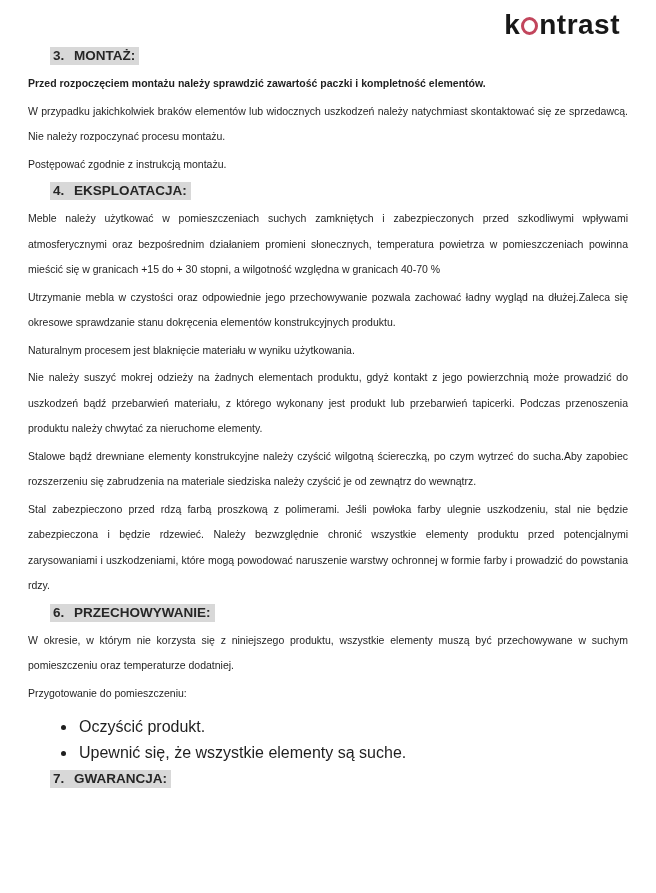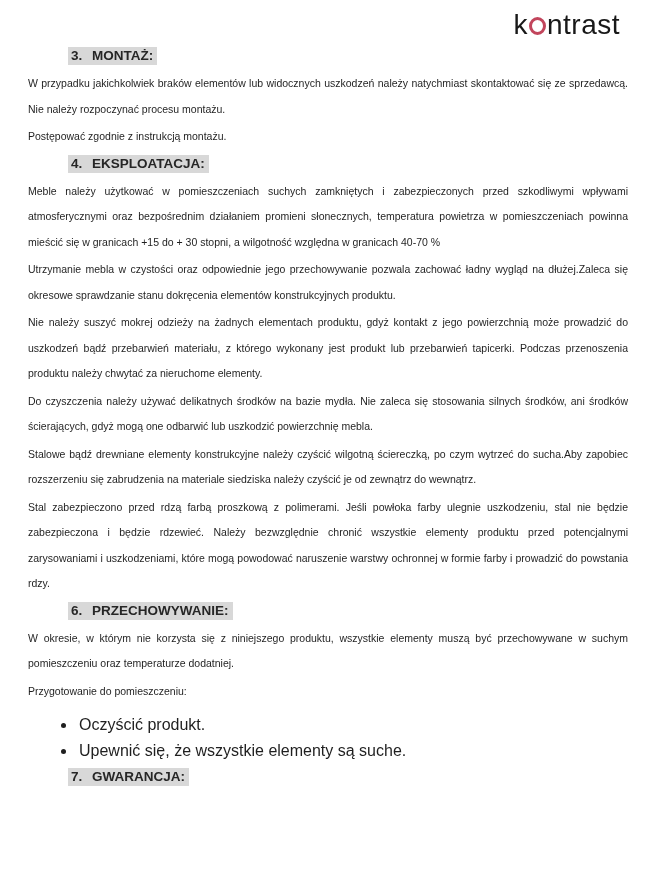--- a/index.html
+++ b/index.html
@@ -14,21 +14,21 @@
     background: #ffffff;
     overflow: hidden;
     font-family: "Liberation Sans", sans-serif;
     color: #1f1f1f;
   }
   .logo {
     position: absolute;
     top: 8px;
     right: 36px;
     font-size: 28px;
-    font-weight: 400;
+    font-weight: 700;
     color: #181818;
     letter-spacing: 0.5px;
     line-height: 34px;
     white-space: nowrap;
   }
   .o-ring {
     display: inline-block;
     box-sizing: border-box;
     width: 17px;
     height: 18px;
@@ -37,21 +37,21 @@
     margin: 0 1px;
     vertical-align: -1px;
   }
   .content {
     position: absolute;
     top: 42px;
     left: 28px;
     right: 28px;
   }
   .sec-heading {
-    margin: 4px 0 5px 40px;
+    margin: 4px 0 5px 22px;
     font-size: 13.5px;
     font-weight: 700;
     color: #262626;
     line-height: 20px;
   }
   .hl {
     background: #d8d8d8;
     padding: 1px 4px 2px 3px;
   }
   .num {
@@ -86,31 +86,32 @@
 
   <div class="logo">
     <span>k</span><span class="o-ring"></span><span>ntrast</span>
   </div>
 
   <div class="content">
 
     <div class="sec-heading">
       <span class="hl"><span class="num">3.</span><span>MONTAŻ:</span></span>
     </div>
+    <p class="para bold">Przed rozpoczęciem montażu należy sprawdzić zawartość paczki i kompletność elementów.</p>
     <p class="para">W przypadku jakichkolwiek braków elementów lub widocznych uszkodzeń należy natychmiast skontaktować się ze sprzedawcą. Nie należy rozpoczynać procesu montażu.</p>
     <p class="para">Postępować zgodnie z instrukcją montażu.</p>
 
     <div class="sec-heading">
       <span class="hl"><span class="num">4.</span><span>EKSPLOATACJA:</span></span>
     </div>
     <p class="para">Meble należy użytkować w pomieszczeniach suchych zamkniętych i zabezpieczonych przed szkodliwymi wpływami atmosferycznymi oraz bezpośrednim działaniem promieni słonecznych, temperatura powietrza w pomieszczeniach powinna mieścić się w granicach +15 do + 30 stopni, a wilgotność względna w granicach 40-70 %</p>
     <p class="para">Utrzymanie mebla w czystości oraz odpowiednie jego przechowywanie pozwala zachować ładny wygląd na dłużej.Zaleca się okresowe sprawdzanie stanu dokręcenia elementów konstrukcyjnych produktu.</p>
+    <p class="para">Naturalnym procesem jest blaknięcie materiału w wyniku użytkowania.</p>
     <p class="para">Nie należy suszyć mokrej odzieży na żadnych elementach produktu, gdyż kontakt z jego powierzchnią może prowadzić do uszkodzeń bądź przebarwień materiału, z którego wykonany jest produkt lub przebarwień tapicerki. Podczas przenoszenia produktu należy chwytać za nieruchome elementy.</p>
 
-    <p class="para">Do czyszczenia należy używać delikatnych środków na bazie mydła. Nie zaleca się stosowania silnych środków, ani środków ścierających, gdyż mogą one odbarwić lub uszkodzić powierzchnię mebla.</p>
     <p class="para">Stalowe bądź drewniane elementy konstrukcyjne należy czyścić wilgotną ściereczką, po czym wytrzeć do sucha.Aby zapobiec rozszerzeniu się zabrudzenia na materiale siedziska należy czyścić je od zewnątrz do wewnątrz.</p>
     <p class="para">Stal zabezpieczono przed rdzą farbą proszkową z polimerami. Jeśli powłoka farby ulegnie uszkodzeniu, stal nie będzie zabezpieczona i będzie rdzewieć. Należy bezwzględnie chronić wszystkie elementy produktu przed potencjalnymi zarysowaniami i uszkodzeniami, które mogą powodować naruszenie warstwy ochronnej w formie farby i prowadzić do powstania rdzy.</p>
 
     <div class="sec-heading">
       <span class="hl"><span class="num">6.</span><span>PRZECHOWYWANIE:</span></span>
     </div>
     <p class="para">W okresie, w którym nie korzysta się z niniejszego produktu, wszystkie elementy muszą być przechowywane w suchym pomieszczeniu oraz temperaturze dodatniej.</p>
     <p class="para">Przygotowanie do pomieszczeniu:</p>
     <ul class="bullets">
       <li>Oczyścić produkt.</li>

